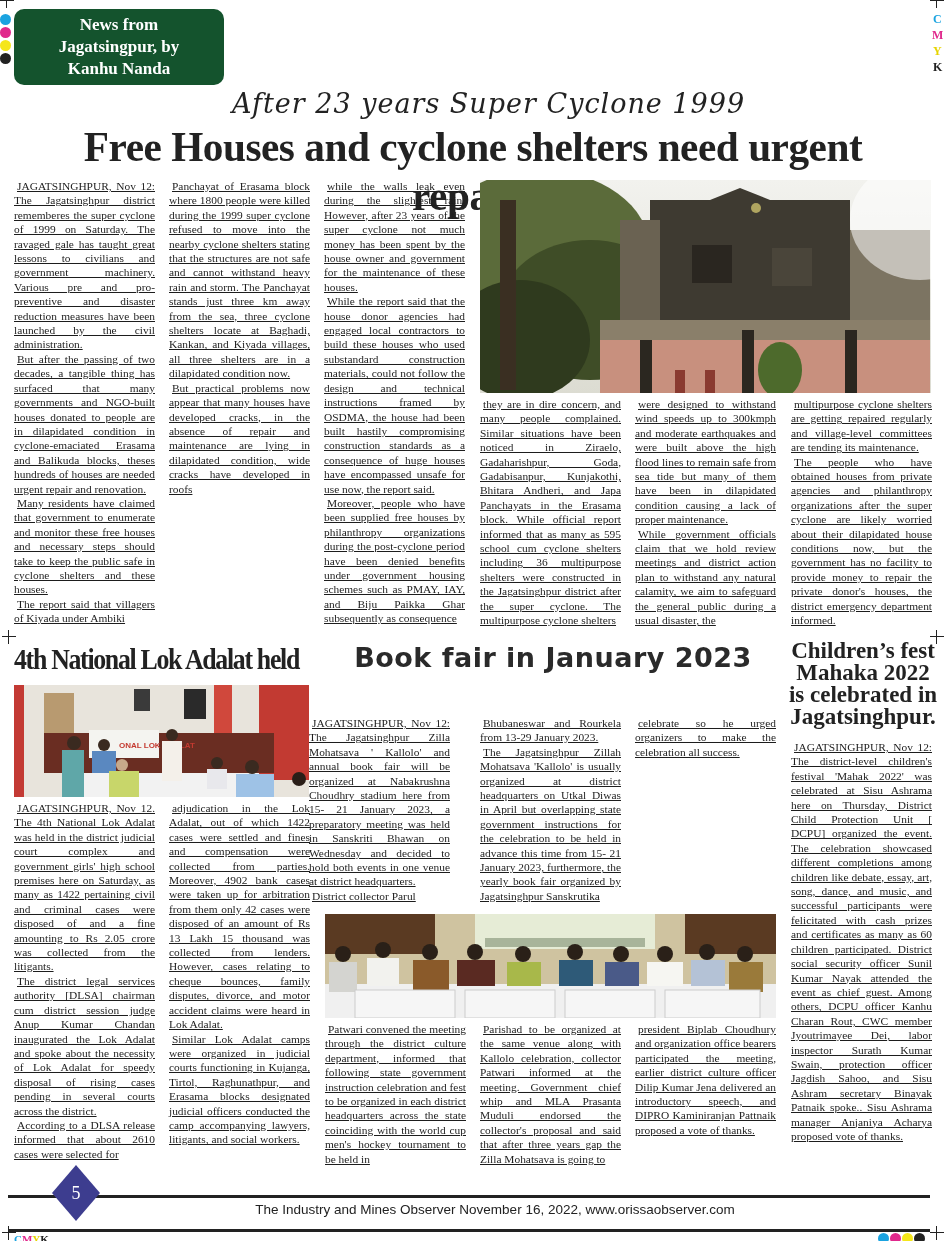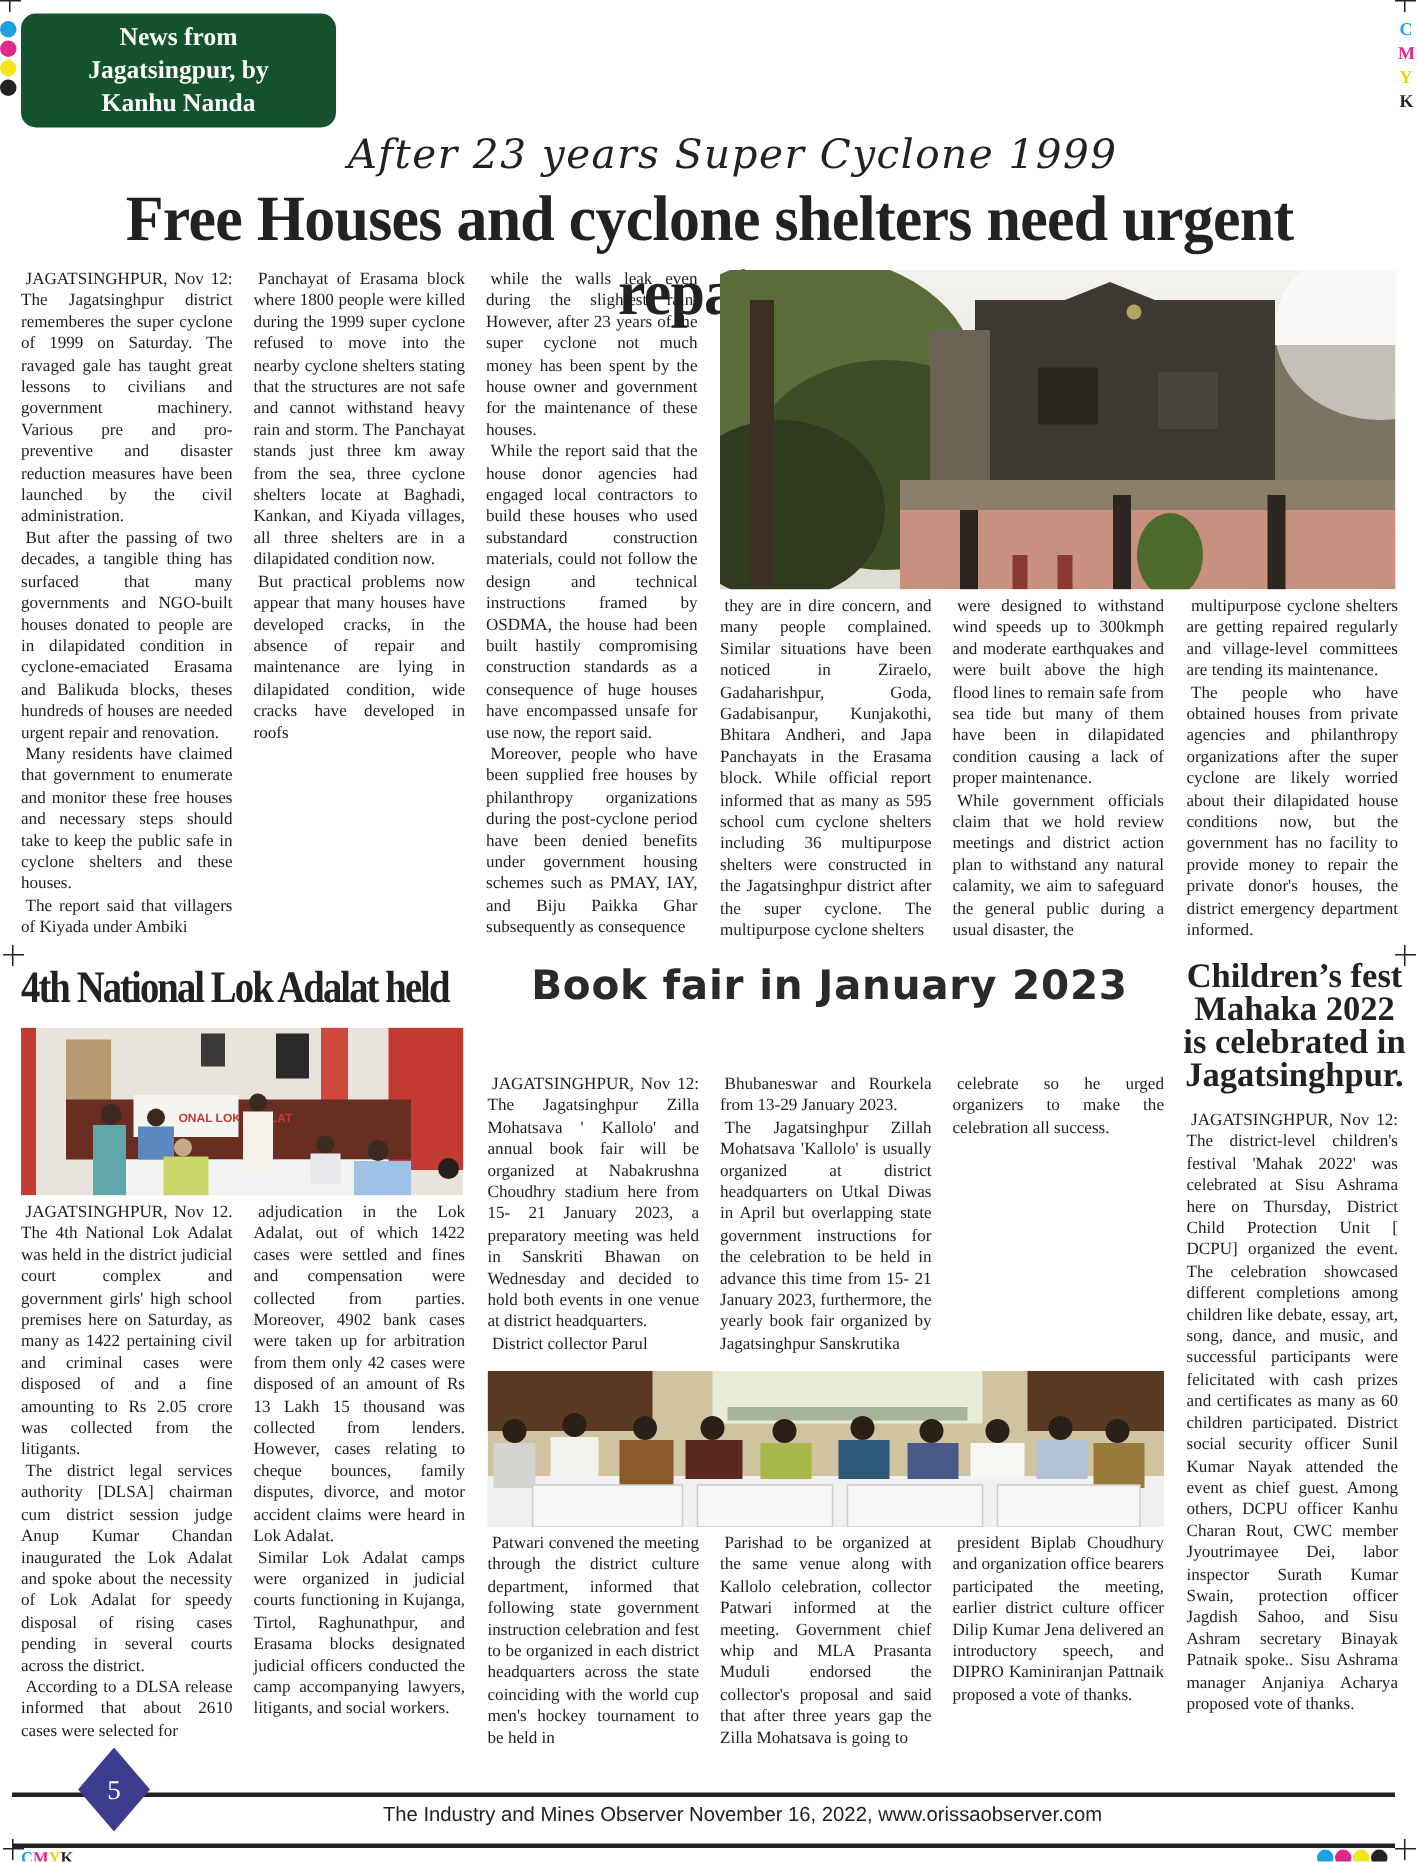--- a/index.html
+++ b/index.html
@@ -30,21 +30,21 @@
   .headline {
     position: absolute; left: 8px; top: 122px; width: 930px; text-align: center;
     font-family: "Liberation Serif", serif; font-weight: bold; font-size: 43px;
     letter-spacing: -0.5px; color: #222; transform: scaleX(0.96); transform-origin: center;
   }
 
   .col {
     position: absolute; font-size: 11.4px; line-height: 14.4px; text-align: justify;
     color: #1d1d1d;
   }
-  .col p { text-indent: 3px; }
+  .col p { text-indent: 3px; text-decoration: underline; }
   .col p + p { margin-top: 0; }
 
   .photo { position: absolute; overflow: hidden; }
 
   .h-lok {
     position: absolute; left: 14px; top: 642px; width: 300px;
     font-family: "Liberation Serif", serif; font-weight: bold; font-size: 30px;
     letter-spacing: -1.5px; color: #222; transform: scaleX(0.86); transform-origin: left;
     white-space: nowrap;
   }
@@ -204,21 +204,21 @@
 </div>
 <div class="col" style="left:169px;top:801px;width:141px;">
   <p>adjudication in the Lok Adalat, out of which 1422 cases were settled and fines and compensation were collected from parties. Moreover, 4902 bank cases were taken up for arbitration from them only 42 cases were disposed of an amount of Rs 13 Lakh 15 thousand was collected from lenders. However, cases relating to cheque bounces, family disputes, divorce, and motor accident claims were heard in Lok Adalat.</p>
   <p>Similar Lok Adalat camps were organized in judicial courts functioning in Kujanga, Tirtol, Raghunathpur, and Erasama blocks designated judicial officers conducted the camp accompanying lawyers, litigants, and social workers.</p>
 </div>
 
 <div class="h-zilla">
   <div>Book fair in January 2023</div>
 </div>
 
-<div class="col" style="left:325px;top:716px;width:141px;">
+<div class="col" style="left:309px;top:716px;width:141px;">
   <p>JAGATSINGHPUR, Nov 12: The Jagatsinghpur Zilla Mohatsava ' Kallolo' and annual book fair will be organized at Nabakrushna Choudhry stadium here from 15- 21 January 2023, a preparatory meeting was held in Sanskriti Bhawan on Wednesday and decided to hold both events in one venue at district headquarters.</p>
   <p>District collector Parul</p>
 </div>
 <div class="col" style="left:480px;top:716px;width:141px;">
   <p>Bhubaneswar and Rourkela from 13-29 January 2023.</p>
   <p>The Jagatsinghpur Zillah Mohatsava 'Kallolo' is usually organized at district headquarters on Utkal Diwas in April but overlapping state government instructions for the celebration to be held in advance this time from 15- 21 January 2023, furthermore, the yearly book fair organized by Jagatsinghpur Sanskrutika</p>
 </div>
 <div class="col" style="left:635px;top:716px;width:141px;">
   <p>celebrate so he urged organizers to make the celebration all success.</p>
 </div>

